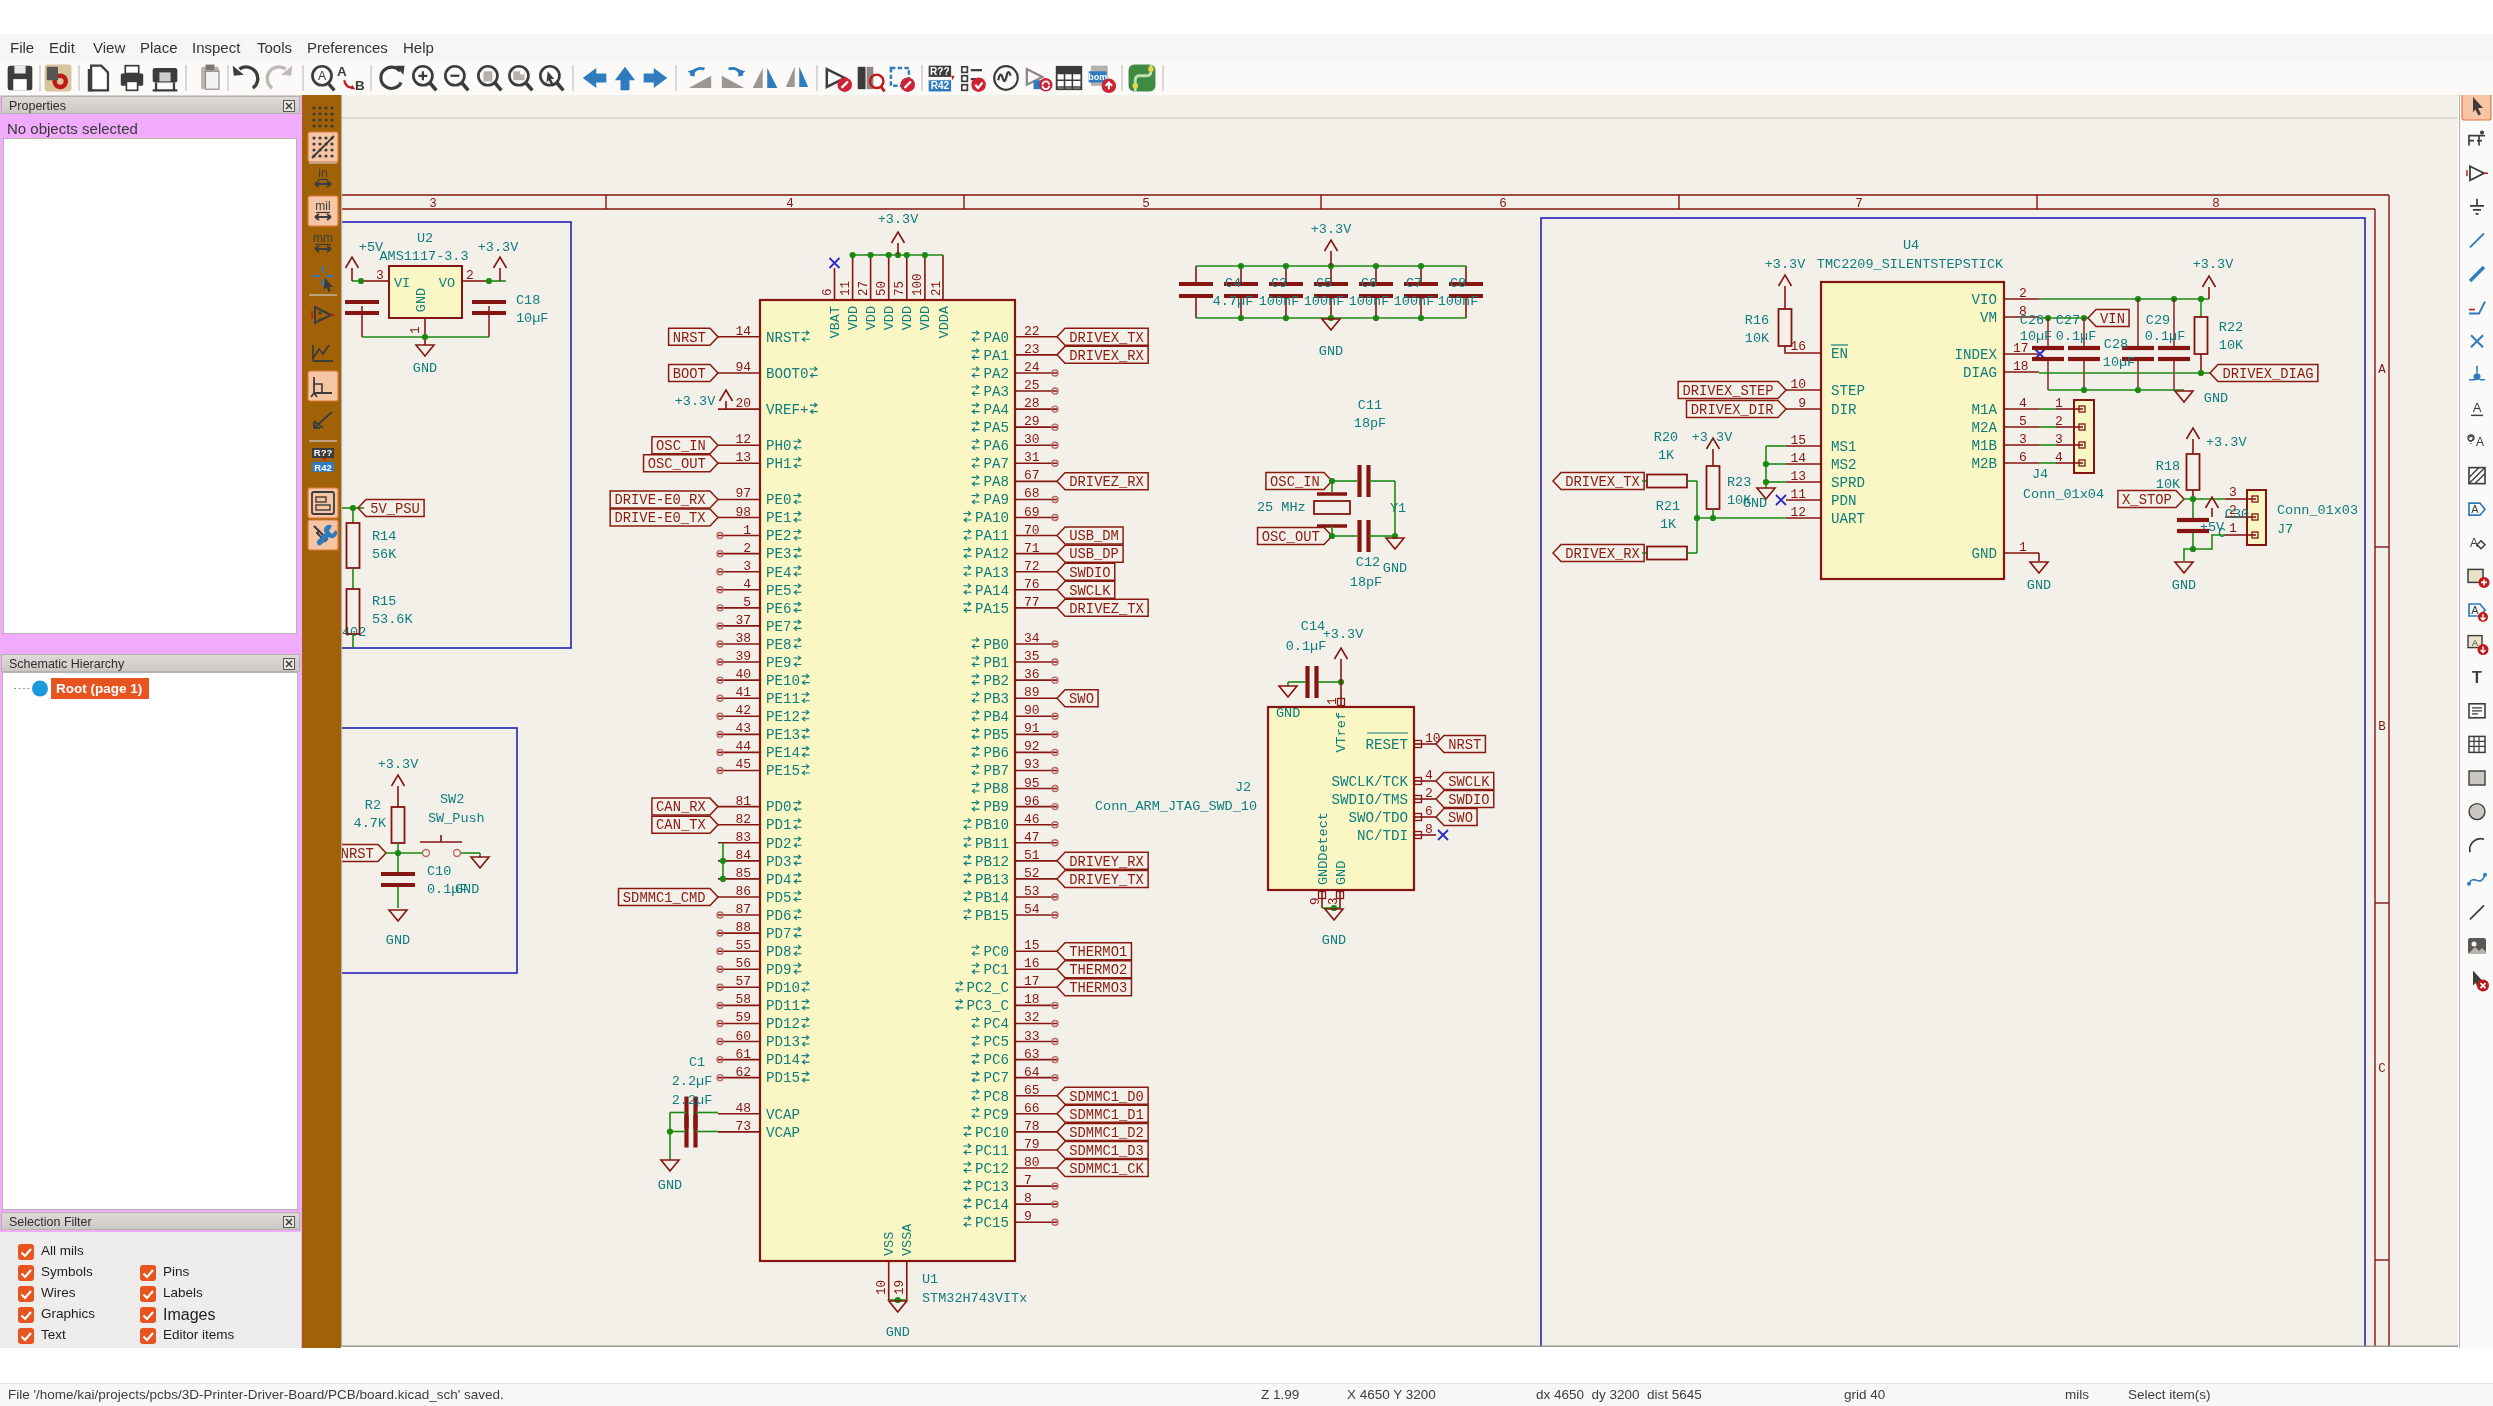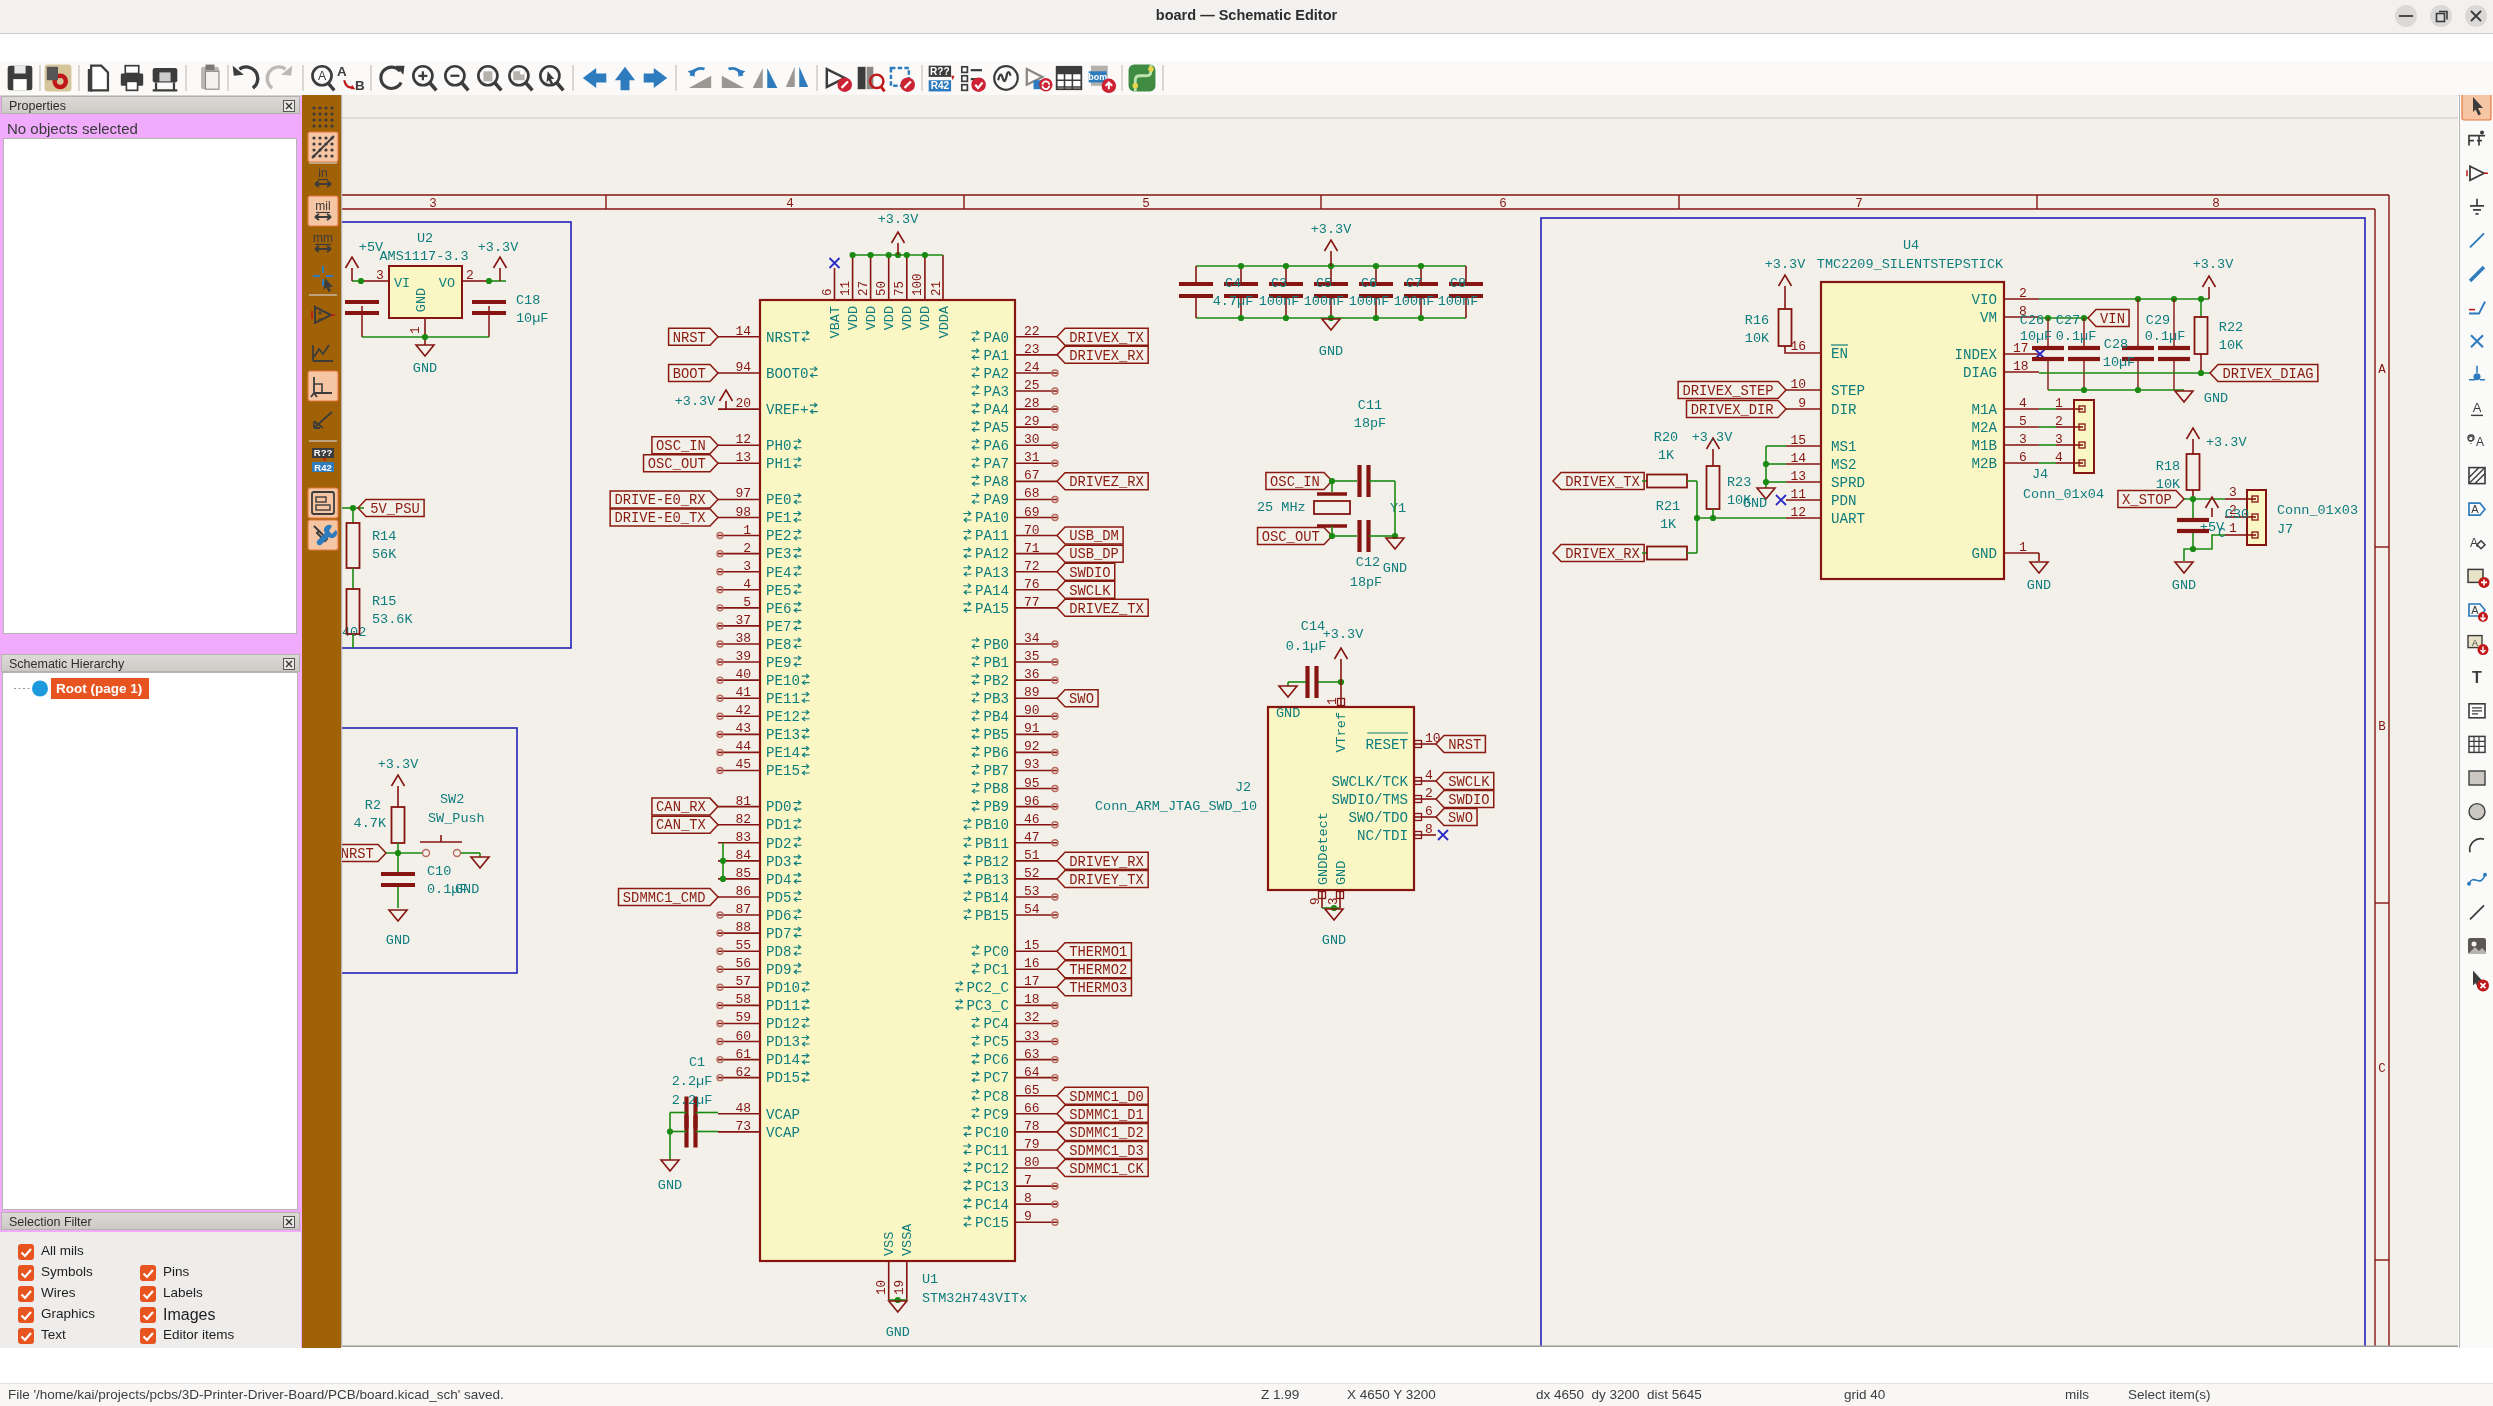--- a/index.html
+++ b/index.html
@@ -1,31 +1,29 @@
 <!DOCTYPE html>
 <html><head><meta charset="utf-8"><style>
 *{margin:0;padding:0;box-sizing:content-box}
 body{font-family:"Liberation Sans", sans-serif;-webkit-font-smoothing:antialiased}
 #root{position:relative;width:2493px;height:1406px;background:#ffffff;overflow:hidden}
 </style></head><body>
 <div id="root">
 
- <div style="position:absolute;left:0;top:0;width:2493px;height:33px;background:#f2f1ef;border-bottom:1px solid #cfccc9">
-  <div style="position:absolute;width:100%;text-align:center;top:7px;font-size:14.5px;font-weight:bold;color:#2d2d2d">board — Schematic Editor</div>
-  <svg width="2493" height="33" style="position:absolute;left:0;top:0">
-        <circle cx="2406" cy="16" r="11" fill="#dbd9d8"></circle>
-        <path d="M2399,16 h14" stroke="#3a3a3a" stroke-width="1.8"></path>
-<circle cx="2441" cy="16" r="11" fill="#dbd9d8"></circle>
-        <rect x="2436.5" y="13.5" width="8" height="8" fill="none" stroke="#3a3a3a" stroke-width="1.6"></rect>
-        <path d="M2439,11.5 h8 v8" fill="none" stroke="#3a3a3a" stroke-width="1.6"></path>
-<circle cx="2476" cy="16" r="11" fill="#dbd9d8"></circle>
-        <path d="M2471,11 l10,10 M2471,21 l10,-10" stroke="#3a3a3a" stroke-width="1.8"></path>
-      </svg>
- </div>
 
+ <div style="position:absolute;left:0;top:34px;width:2493px;height:27px;background:#f7f6f5;font-size:15px;color:#333">
+      <span style="position:absolute;left:10px;top:0;line-height:28px">File</span>
+      <span style="position:absolute;left:49px;top:0;line-height:28px">Edit</span>
+      <span style="position:absolute;left:93px;top:0;line-height:28px">View</span>
+      <span style="position:absolute;left:140px;top:0;line-height:28px">Place</span>
+      <span style="position:absolute;left:192px;top:0;line-height:28px">Inspect</span>
+      <span style="position:absolute;left:257px;top:0;line-height:28px">Tools</span>
+      <span style="position:absolute;left:307px;top:0;line-height:28px">Preferences</span>
+      <span style="position:absolute;left:403px;top:0;line-height:28px">Help</span>
+    </div>
 
  <div style="position:absolute;left:0;top:61px;width:2493px;height:34px;background:#fbfaf9;border-bottom:1px solid #d6d3cf">
   <svg width="2493" height="34" style="position:absolute;left:0;top:0">
         <g transform="translate(20,17) scale(1.12)">
           <rect x="-11" y="-11" width="22" height="22" rx="2" fill="#3c3c3c"></rect>
           <rect x="-5" y="-11" width="10" height="7" fill="#e8e8e8"></rect>
           <rect x="-6" y="1" width="12" height="10" fill="#fff"></rect>
         </g>
 <line x1="40" y1="4" x2="40" y2="30" stroke="#cfccc8" stroke-width="1.5"></line>
 <g transform="translate(58,17) scale(1.12)">

